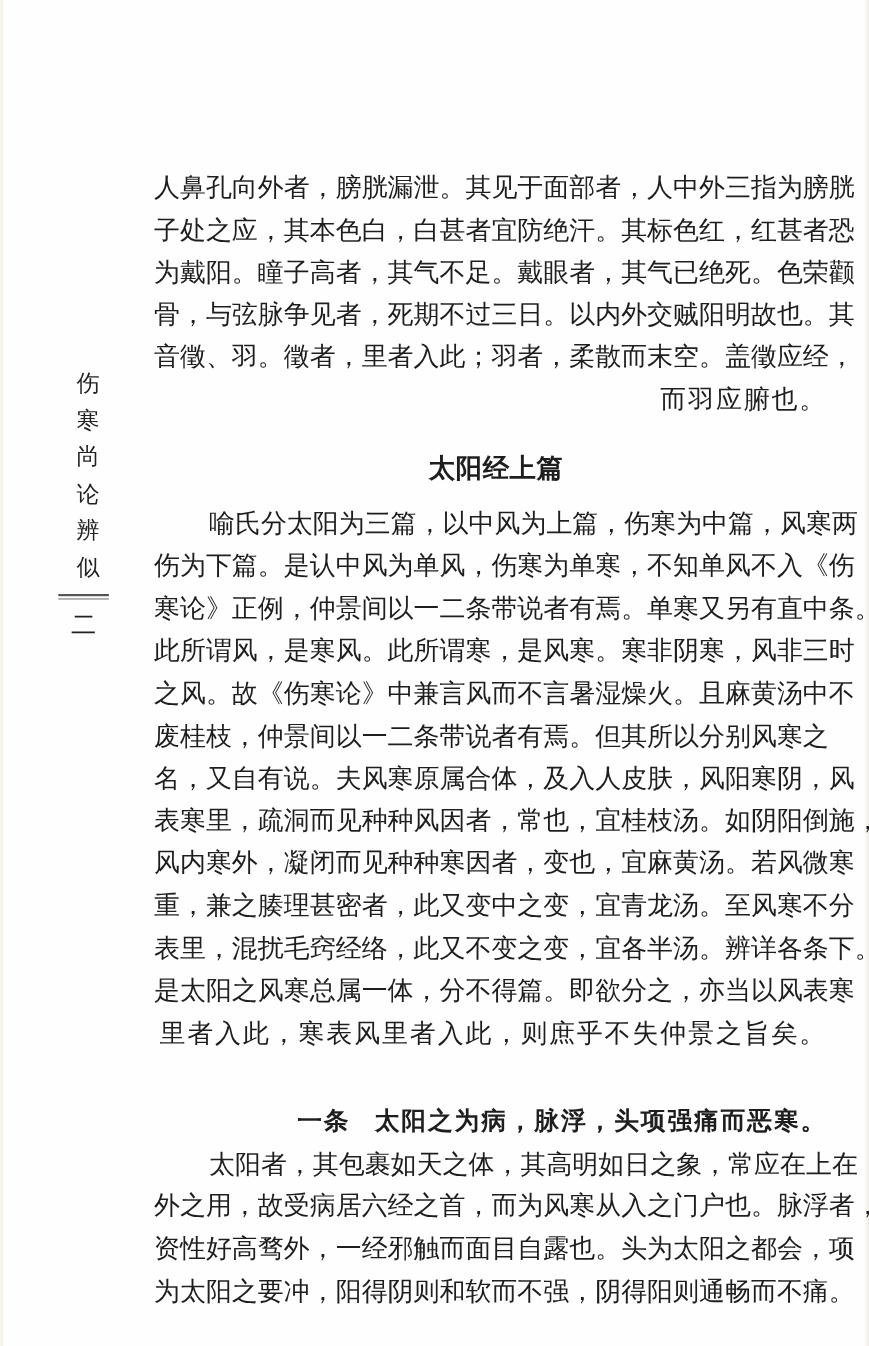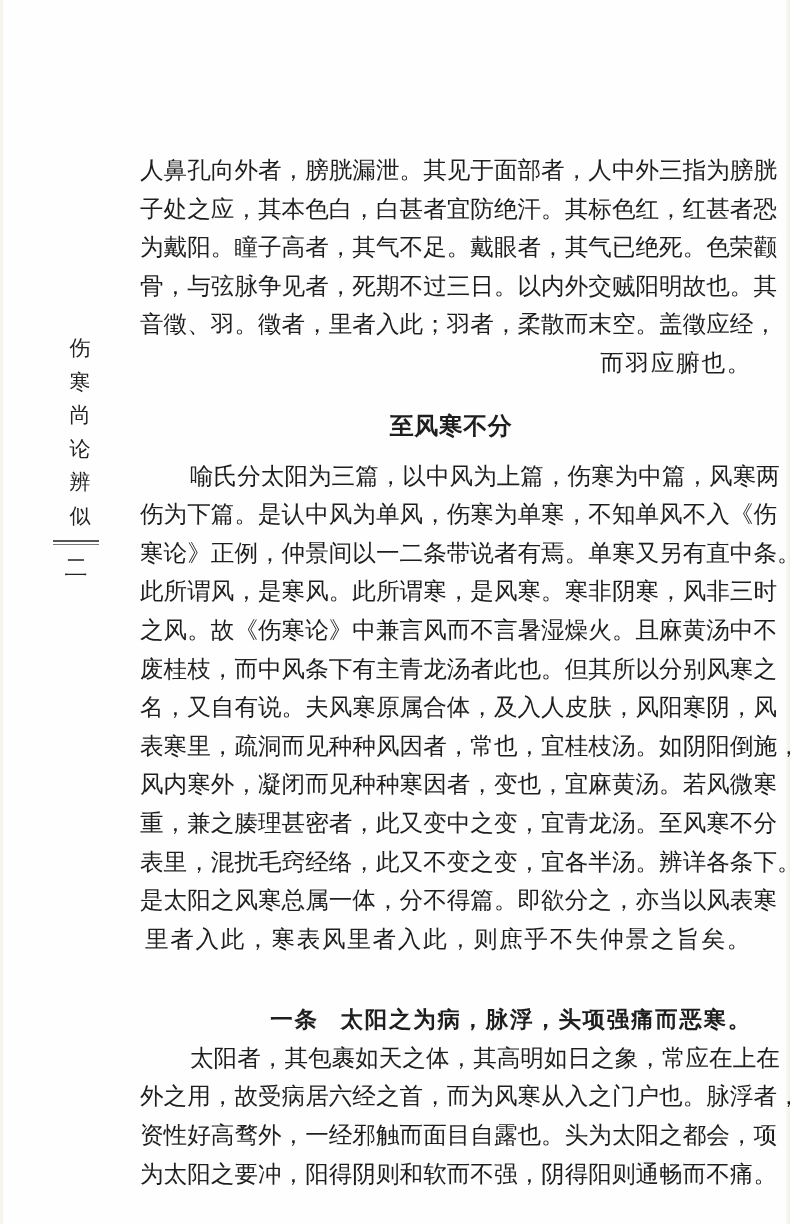--- a/index.html
+++ b/index.html
@@ -82,29 +82,29 @@
 <div class="text-block">
   <div>
     <span class="line justify">人鼻孔向外者，膀胱漏泄。其见于面部者，人中外三指为膀胱</span>
     <span class="line justify">子处之应，其本色白，白甚者宜防绝汗。其标色红，红甚者恐</span>
     <span class="line justify">为戴阳。瞳子高者，其气不足。戴眼者，其气已绝死。色荣颧</span>
     <span class="line justify">骨，与弦脉争见者，死期不过三日。以内外交贼阳明故也。其</span>
     <span class="line justify">音徵、羽。徵者，里者入此；羽者，柔散而末空。盖徵应经，</span>
     <span class="line">而羽应腑也。</span>
   </div>
 
-  <span class="heading">至风寒不分</span>
+  <span class="heading">太阳经上篇</span>
 
   <div>
     <span class="line indent justify">喻氏分太阳为三篇，以中风为上篇，伤寒为中篇，风寒两</span>
     <span class="line justify">伤为下篇。是认中风为单风，伤寒为单寒，不知单风不入《伤</span>
     <span class="line justify">寒论》正例，仲景间以一二条带说者有焉。单寒又另有直中条。</span>
     <span class="line justify">此所谓风，是寒风。此所谓寒，是风寒。寒非阴寒，风非三时</span>
     <span class="line justify">之风。故《伤寒论》中兼言风而不言暑湿燥火。且麻黄汤中不</span>
-    <span class="line justify">废桂枝，而中风条下有主青龙汤者此也。但其所以分别风寒之</span>
+    <span class="line justify">废桂枝，仲景间以一二条带说者有焉。但其所以分别风寒之</span>
     <span class="line justify">名，又自有说。夫风寒原属合体，及入人皮肤，风阳寒阴，风</span>
     <span class="line justify">表寒里，疏洞而见种种风因者，常也，宜桂枝汤。如阴阳倒施，</span>
     <span class="line justify">风内寒外，凝闭而见种种寒因者，变也，宜麻黄汤。若风微寒</span>
     <span class="line justify">重，兼之腠理甚密者，此又变中之变，宜青龙汤。至风寒不分</span>
     <span class="line justify">表里，混扰毛窍经络，此又不变之变，宜各半汤。辨详各条下。</span>
     <span class="line justify">是太阳之风寒总属一体，分不得篇。即欲分之，亦当以风表寒</span>
     <span class="line">里者入此，寒表风里者入此，则庶乎不失仲景之旨矣。</span>
   </div>
 
   <span class="line indent article">

